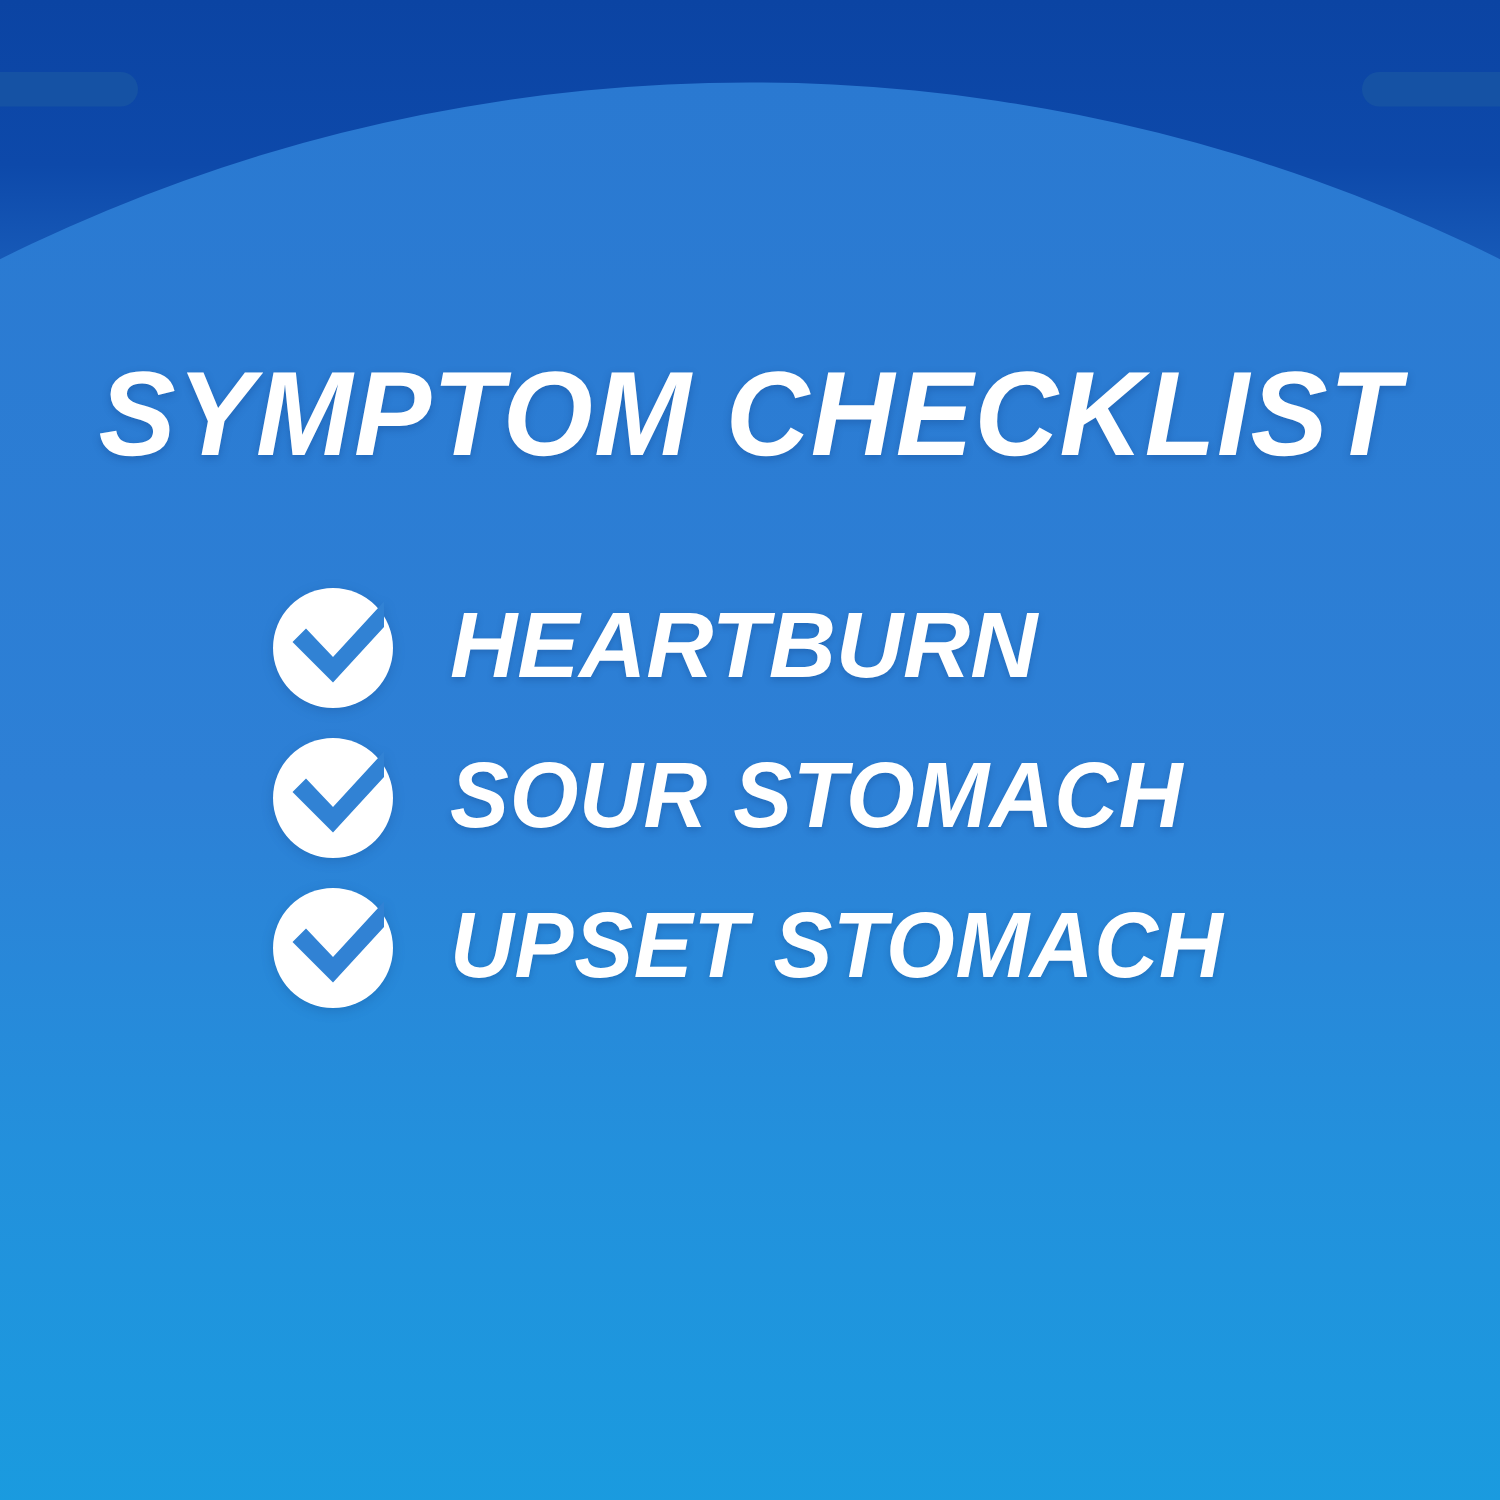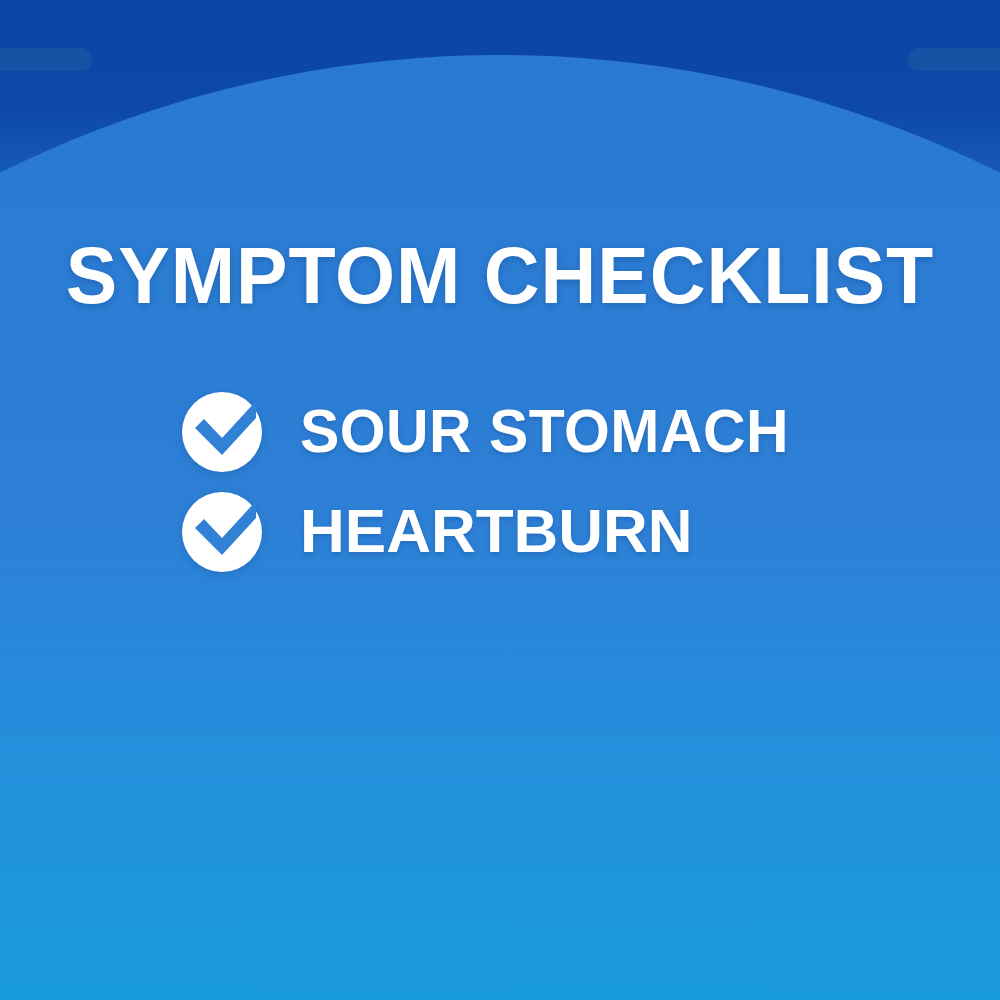--- a/index.html
+++ b/index.html
@@ -15,20 +15,21 @@
     overflow: hidden;
     font-family: "Liberation Sans", sans-serif;
     
     background: linear-gradient(to bottom,
         #0b44a3   0px,
         #0d49aa  110px,
         #2a7ad2  300px,
         #2d80d6  520px,
         #2390dc  760px,
         #1a9bdf 1000px);
+    font-style: italic;
   }
 
   
   .dome {
     position: absolute;
     left: -620px;
     top: 55px;
     width: 2240px;
     height: 2240px;
     border-radius: 50%;
@@ -143,37 +144,46 @@
   <div class="dome"></div>
   <div class="pill left"></div>
   <div class="pill right"></div>
 
   <div class="content">
 
     <div class="title">SYMPTOM CHECKLIST</div>
 
     <div class="list">
 
+      <div class="item" data-row="0">
+        <span class="check">
+          <svg viewBox="0 0 80 80" aria-hidden="true">
+            <circle cx="40" cy="40" r="40" fill="#ffffff"></circle>
+            <path d="M 13 36 L 22 27 L 40 46 L 74 9 L 74 26 L 40 63 Z" fill="#3182d4"></path>
+          </svg>
+        </span>
+        <span class="item-label">HEARTBURN</span>
+      </div>
+
       <div class="item" data-row="1">
         <span class="check">
           <svg viewBox="0 0 80 80" aria-hidden="true">
             <circle cx="40" cy="40" r="40" fill="#ffffff"></circle>
             <path d="M 13 36 L 22 27 L 40 46 L 74 9 L 74 26 L 40 63 Z" fill="#3182d4"></path>
           </svg>
         </span>
         <span class="item-label">SOUR STOMACH</span>
       </div>
 
-      <div class="item" data-row="0">
+
+      <div class="item" data-row="3">
         <span class="check">
           <svg viewBox="0 0 80 80" aria-hidden="true">
             <circle cx="40" cy="40" r="40" fill="#ffffff"></circle>
             <path d="M 13 36 L 22 27 L 40 46 L 74 9 L 74 26 L 40 63 Z" fill="#3182d4"></path>
           </svg>
         </span>
-        <span class="item-label">HEARTBURN</span>
+        <span class="item-label">UPSET STOMACH</span>
       </div>
-
-
 
     </div>
   </div>
 </div>
 
 </body></html>

